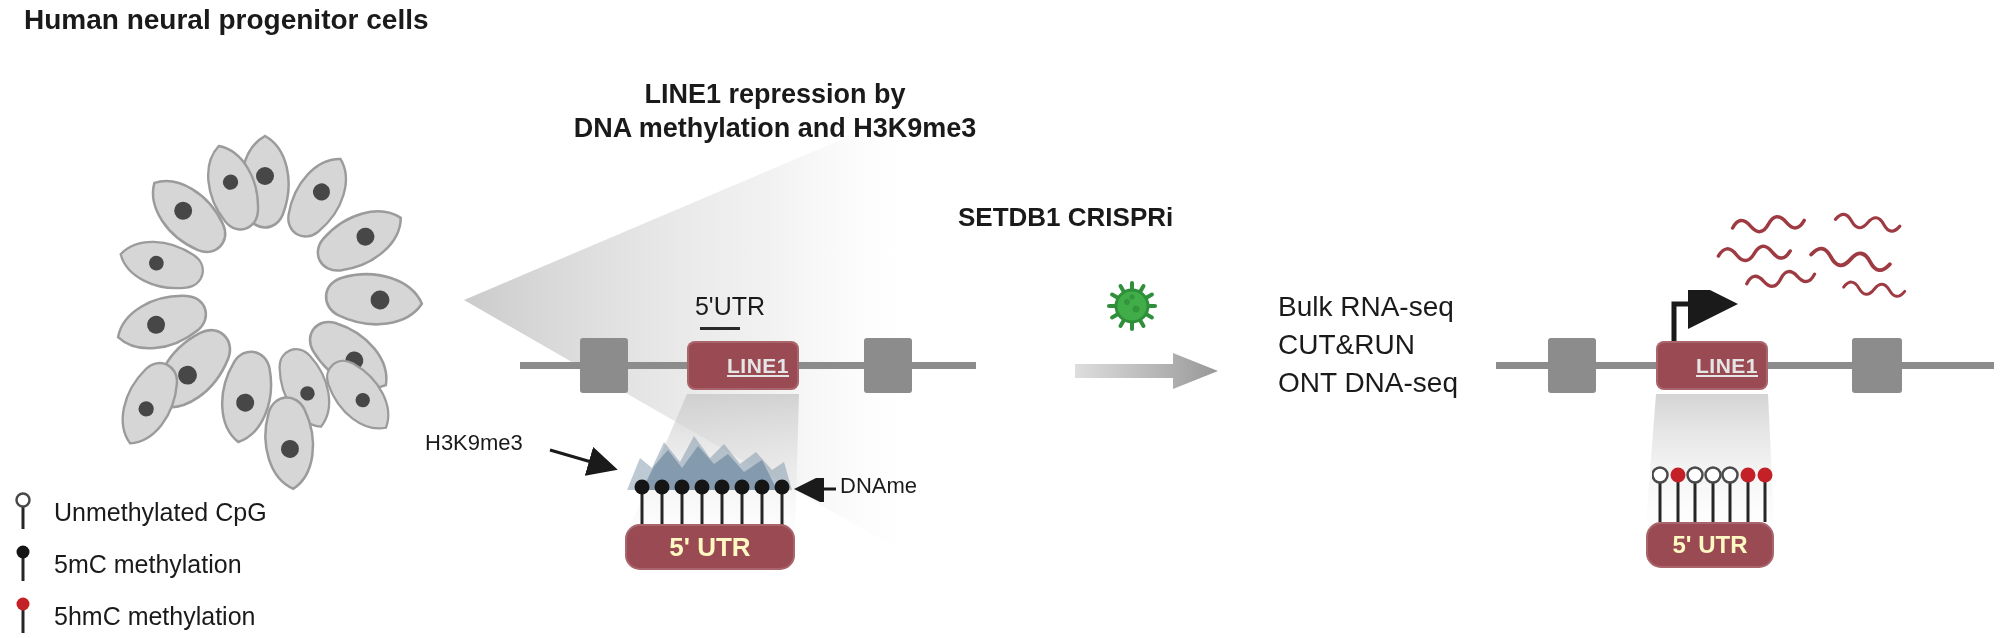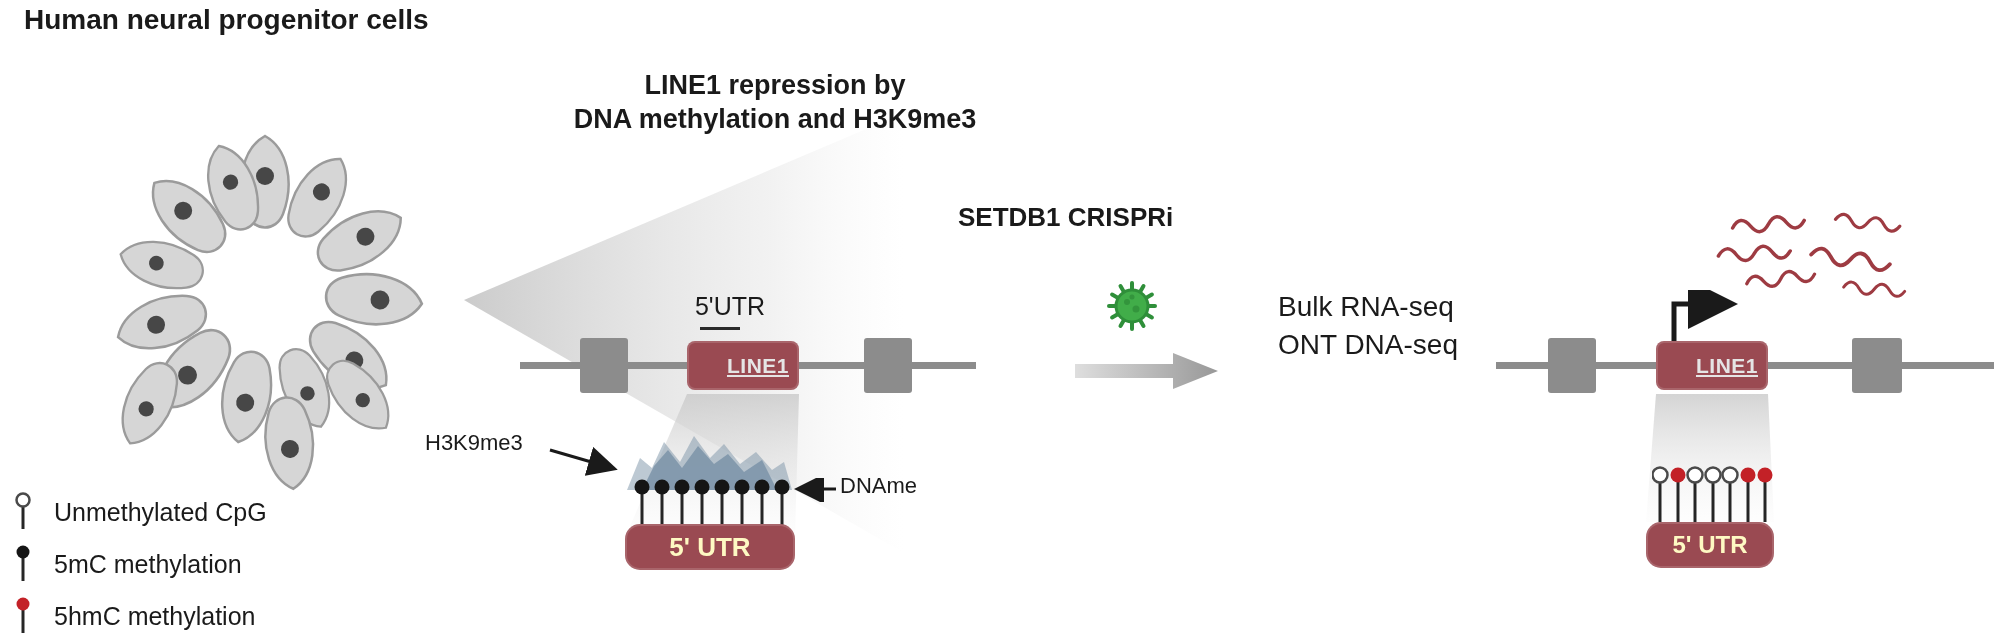--- a/index.html
+++ b/index.html
@@ -1,21 +1,21 @@
 <!DOCTYPE html>
 <html style="--maroon: #9a4a52; --gene_gray: #8c8c8c; --peak_blue: #7b93a8; --virus_green: #41ad49; --transcript_red: #9e3b42; --legend_red: #c32127; --ink: #1a1a1a;"><head>
 <meta charset="utf-8">
 <style>
   html,body{margin:0;padding:0;background:#fff;}
   #canvas{
     position:relative;width:2000px;height:638px;background:#fff;overflow:hidden;
     font-family:"Liberation Sans","DejaVu Sans",sans-serif;color:#1a1a1a;
   }
   .abs{position:absolute;}
-  .heading{font-weight:bold;font-size:27px;line-height:34px;text-align:center;white-space:pre-line;z-index:3;}
+  .heading{font-weight:bold;font-size:27px;line-height:34px;text-align:center;white-space:pre-line;z-index:3;margin-top:9px;}
   .fig-title{font-weight:bold;font-size:28px;z-index:3;}
   .gene-line{background:var(--gene_gray,#8c8c8c);z-index:1;}
   .exon{background:var(--gene_gray,#8c8c8c);border-radius:3px;z-index:2;}
   .maroon-box{background:var(--maroon,#9a4a52);z-index:2;box-shadow:inset 0 0 0 2px rgba(255,255,255,0.15);}
   .line1-box{border-radius:8px;width:112px;height:49px;}
   .line1-label{color:#e5e5e5;font-weight:bold;font-size:21px;line-height:49px;text-align:right;padding-right:10px;letter-spacing:.5px;text-decoration:underline;}
   .utr-box{border-radius:15px;color:#fef9c3;font-weight:bold;text-align:center;}
   .small-label{font-size:22px;z-index:3;}
   .assay-line{font-size:28px;line-height:38px;z-index:3;}
   .legend-row{display:flex;align-items:center;gap:22px;z-index:3;}
@@ -217,20 +217,21 @@
     <circle cx="34" cy="33" r="3.5" fill="#2f8f3a" opacity="0.8"></circle>
     <circle cx="30" cy="21" r="2.5" fill="#2f8f3a" opacity="0.8"></circle>
   </svg>
 
   <svg class="abs art" style="left:1075px;top:350px;" width="145" height="42">
     <polygon points="0,14 98,14 98,3 143,21 98,39 98,28 0,28" fill="url(#gradArrow)"></polygon>
   </svg>
 
   <div class="abs" style="left:1278px;top:288px;z-index:3;">
     <div class="assay-line">Bulk RNA-seq</div>
+    <div class="assay-line">CUT&amp;RUN</div>
     <div class="assay-line">ONT DNA-seq</div>
   </div>
 
 
   <svg class="abs art" style="left:1712px;top:208px;" width="235" height="100">
     <path class="squiggle" d="M0,6 q9,-13 18,0 q9,13 18,0 q9,-13 18,0 q9,13 18,0" transform="translate(20,14) rotate(-6)"></path>
     <path class="squiggle" d="M0,6 q9,-13 18,0 q9,13 18,0 q9,-13 18,0 q9,13 18,0" transform="translate(124,6) rotate(6) scale(0.9)"></path>
     <path class="squiggle" d="M0,6 q9,-13 18,0 q9,13 18,0 q9,-13 18,0 q9,13 18,0" transform="translate(6,42) rotate(-4)"></path>
     <path class="squiggle" d="M0,6 q9,-13 18,0 q9,13 18,0 q9,-13 18,0 q9,13 18,0" transform="translate(100,40) rotate(7) scale(1.1)"></path>
     <path class="squiggle" d="M0,6 q9,-13 18,0 q9,13 18,0 q9,-13 18,0 q9,13 18,0" transform="translate(34,70) rotate(-8) scale(0.95)"></path>

